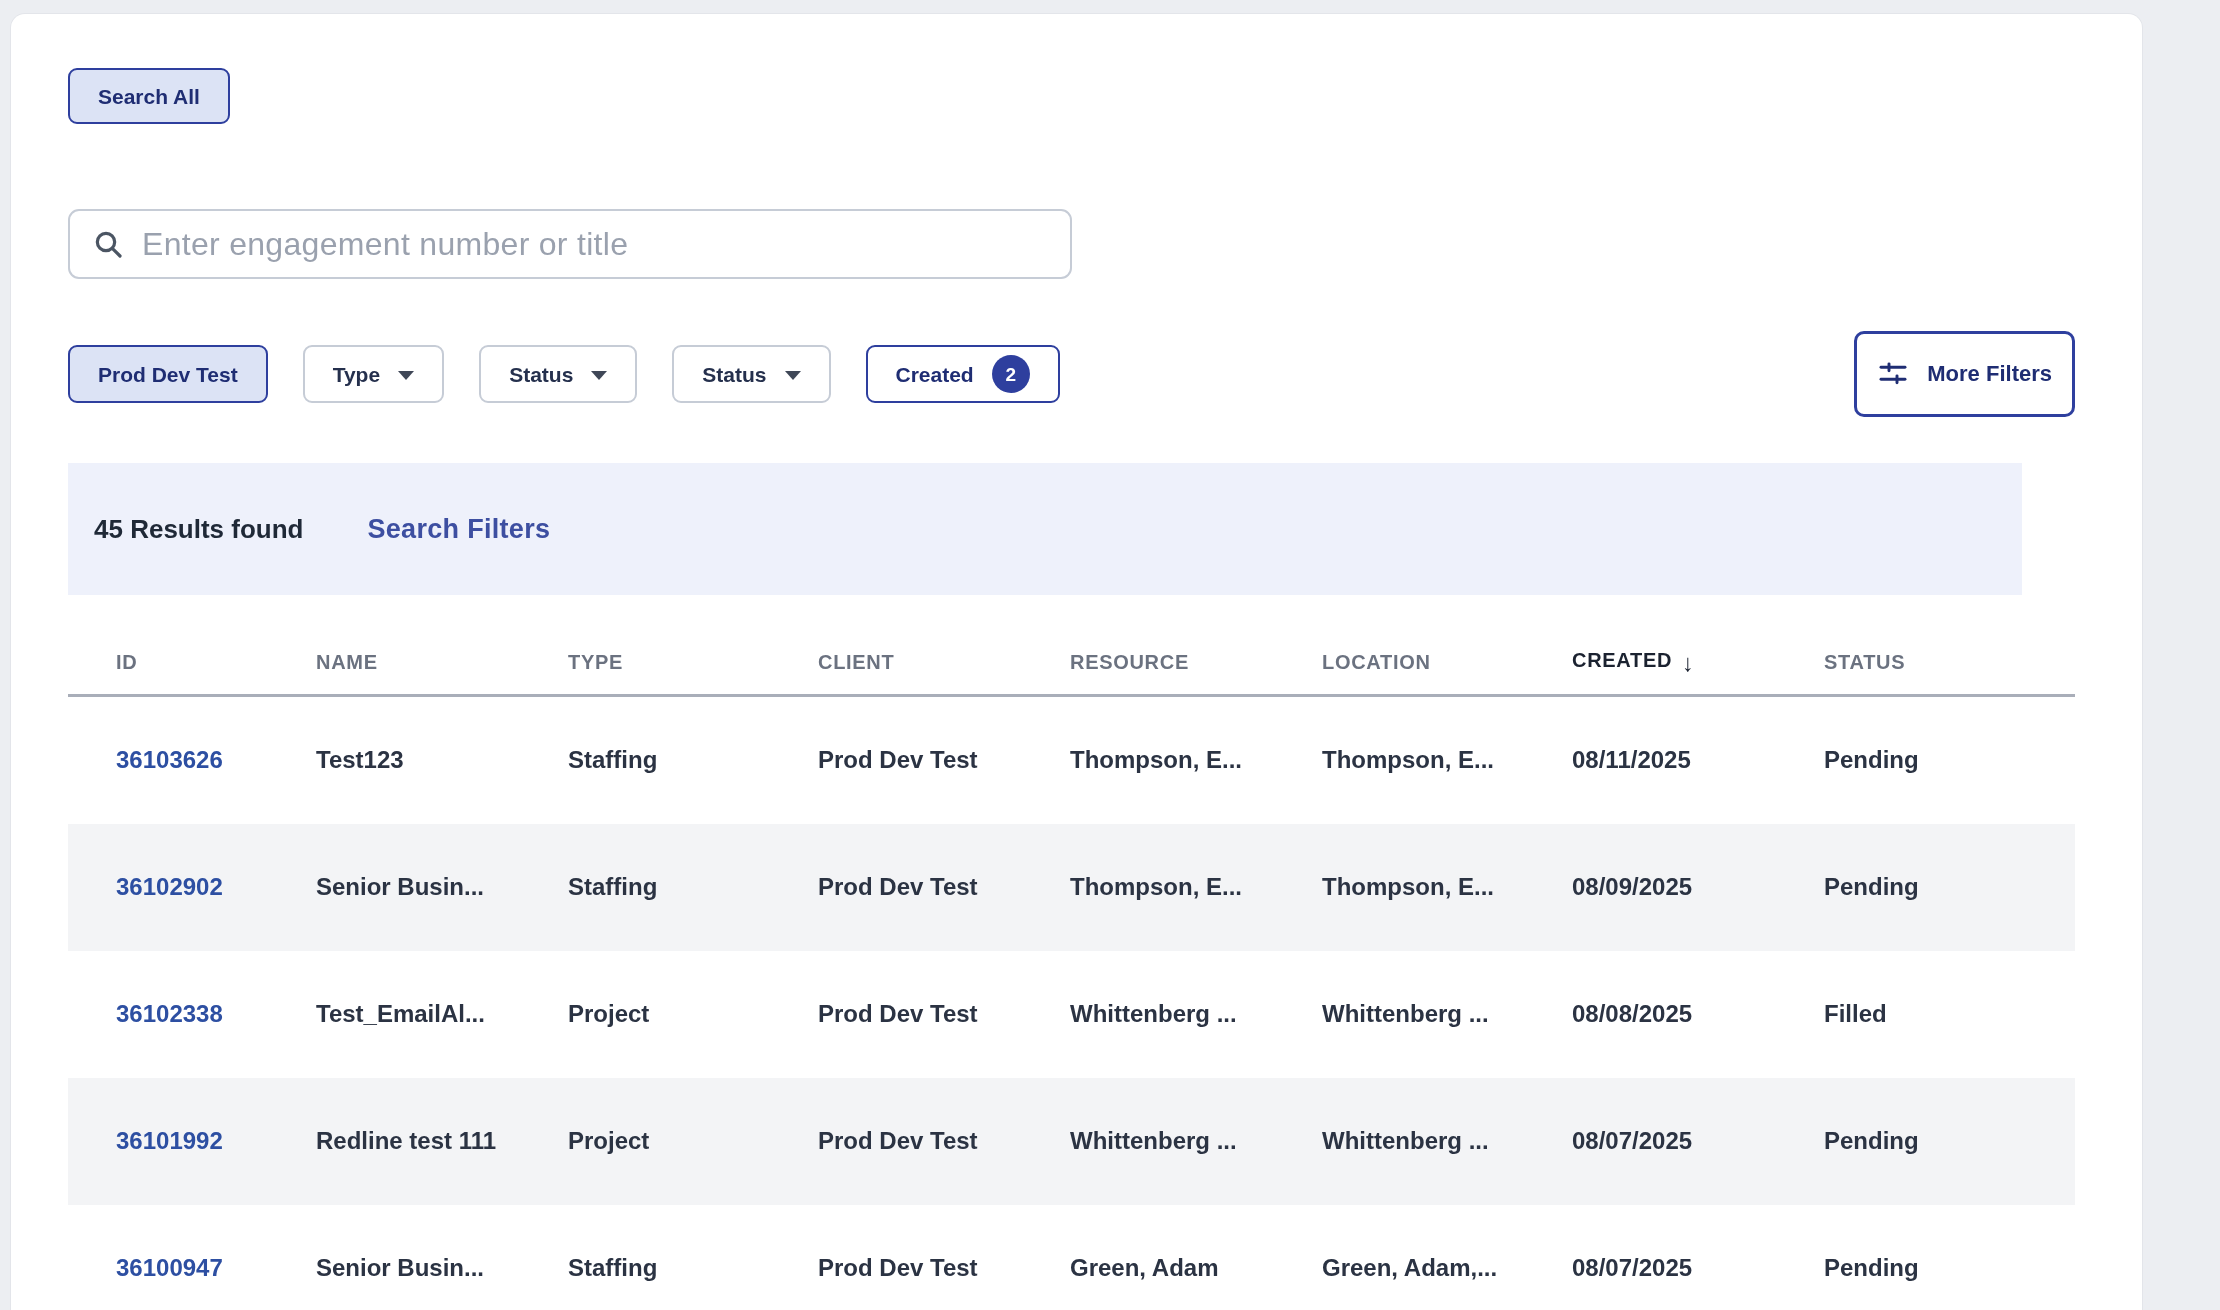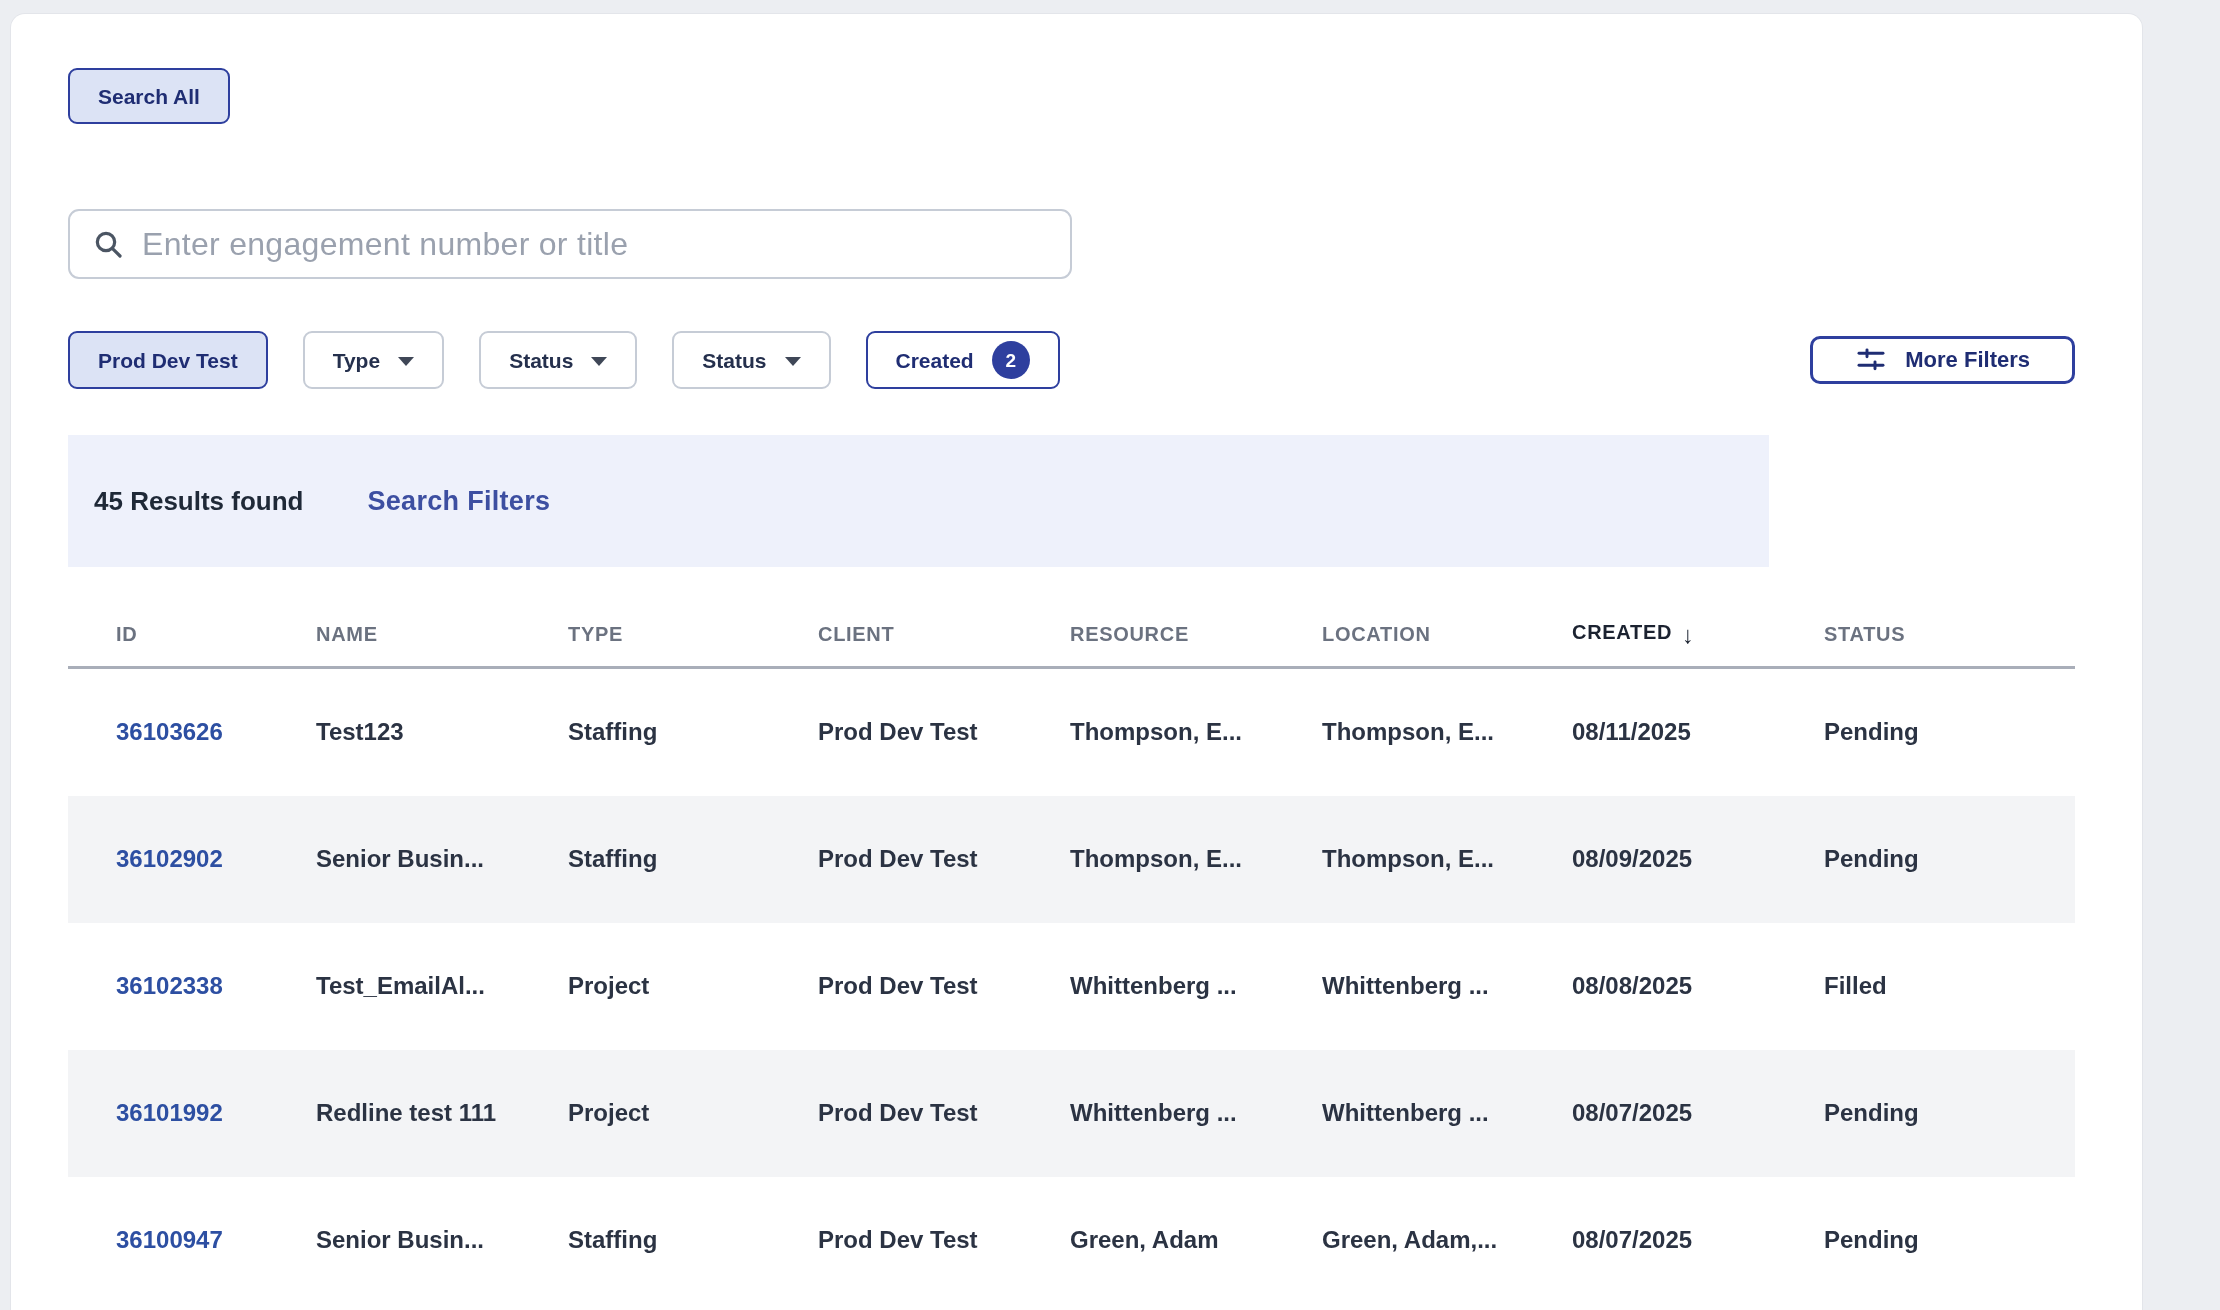--- a/index.html
+++ b/index.html
@@ -67,29 +67,29 @@
   .chip-outline {
     border:2.5px solid var(--accent, #2e3f9e);
     color: var(--accent-text, #1f2d73);
   }
   .caret {
     width:0; height:0; margin-top:3px;
     border-left:8px solid transparent; border-right:8px solid transparent;
     border-top:9px solid #3f4757;
   }
   .more-filters {
-    display:flex; align-items:center; gap:18px; height:48px; padding:0 42px;
+    display:flex; align-items:center; gap:18px; height:86px; padding:0 20px;
     border:3px solid var(--accent, #2e3f9e); border-radius:10px; background:#fff;
     font-family:"Liberation Sans",sans-serif; font-weight:700; font-size:22px; line-height:1;
     color: var(--accent-text, #1f2d73); cursor:pointer;
   }
 
   
   .results-bar {
-    margin-top:46px; width:1701px; height:132px;
+    margin-top:46px; width:1954px; height:132px;
     background: var(--results-bar-bg, #eef1fb);
     display:flex; align-items:center; padding:0 26px; gap:64px;
   }
   .results-count {
     font-family:"Liberation Sans",sans-serif; font-weight:700; font-size:26px; color:#1f2937;
   }
   .clear-link {
     font-family:"Liberation Sans",sans-serif; font-weight:700; font-size:27px;
     color: var(--link, #3d4fa1); cursor:pointer; letter-spacing:0.3px; text-decoration:none;
   }

